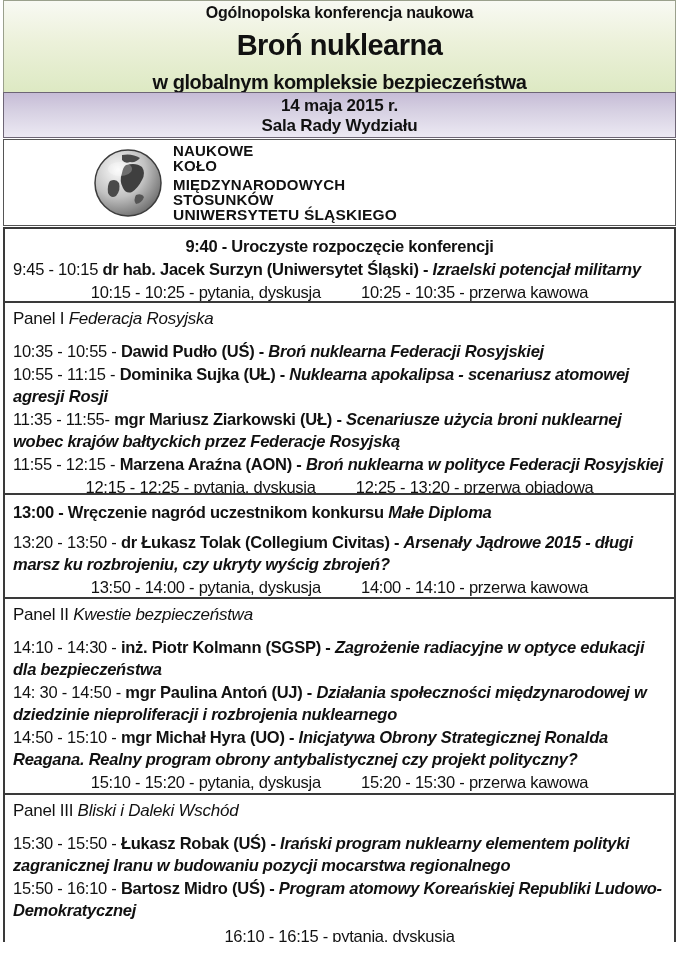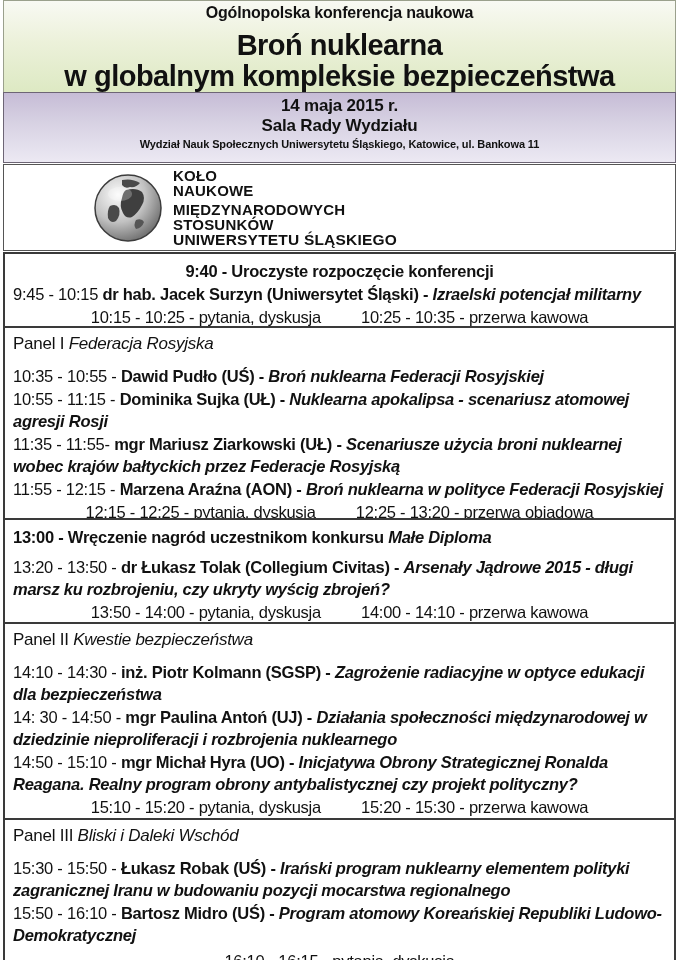--- a/index.html
+++ b/index.html
@@ -14,24 +14,24 @@
   }
   
   .head{
     box-sizing:border-box;height:92px;text-align:center;
     border:1px solid #9aa08c;border-bottom:none;
     background:linear-gradient(180deg,#f8f9f3 0%,#ecf1da 45%,#dde9c3 100%);
     overflow:hidden;
   }
   .head .kicker{font-size:16px;font-weight:700;padding-top:3px;letter-spacing:-0.2px;}
   .head .t1{font-size:29px;font-weight:700;line-height:31px;margin-top:8px;letter-spacing:-0.5px;}
-  .head .t2{font-size:29px;font-weight:700;line-height:31px;letter-spacing:-0.5px;}
+  .head .t2{font-size:20px;font-weight:700;line-height:31px;letter-spacing:-0.5px;margin-top:6px;}
   
   .band{
-    box-sizing:border-box;height:71px;text-align:center;overflow:hidden;
+    box-sizing:border-box;height:46px;text-align:center;overflow:hidden;
     border:1px solid #6d6575;
     background:linear-gradient(180deg,#c6bcd6 0%,#d6d0e2 40%,#ece9f3 100%);
   }
   .band .date{font-size:17px;font-weight:700;margin-top:3px;letter-spacing:-0.2px;}
   .band .room{font-size:17px;font-weight:700;letter-spacing:-0.2px;}
   .band .addr{font-size:11px;font-weight:700;margin-top:2px;letter-spacing:-0.1px;}
   
   .logo{
     box-sizing:border-box;height:87px;margin-top:1px;
     border:1px solid #555;background:#fff;
@@ -92,22 +92,22 @@
       </defs>
       <circle cx="36" cy="36" r="33" fill="url(#gg)" stroke="#3c3c3c" stroke-width="1.5"></circle>
       <path d="M30 8 Q40 6 48 11 Q44 16 38 15 Q33 17 30 13 Z" fill="#4a4a4a"></path>
       <path d="M34 18 Q44 15 50 20 Q54 26 50 33 Q46 41 40 45 Q34 47 31 41 Q27 34 30 26 Q31 20 34 18 Z" fill="#3f3f3f"></path>
       <path d="M18 34 Q24 31 27 36 Q29 43 24 49 Q19 52 16 46 Q15 38 18 34 Z" fill="#4a4a4a"></path>
       <path d="M44 48 Q50 46 52 50 Q50 56 44 57 Q41 53 44 48 Z" fill="#555"></path>
       <ellipse cx="28" cy="22" rx="12" ry="7" fill="#ffffff" opacity="0.25"></ellipse>
     </svg>
     <div class="lines">
       <div class="g1">
+        <div>NAUKOWE</div>
         <div>KOŁO</div>
-        <div>NAUKOWE</div>
       </div>
       <div class="g2">
         <div>MIĘDZYNARODOWYCH</div>
         <div>STOSUNKÓW</div>
       </div>
       <div class="g3">UNIWERSYTETU ŚLĄSKIEGO</div>
     </div>
   </div>
 
   <div class="sched">

